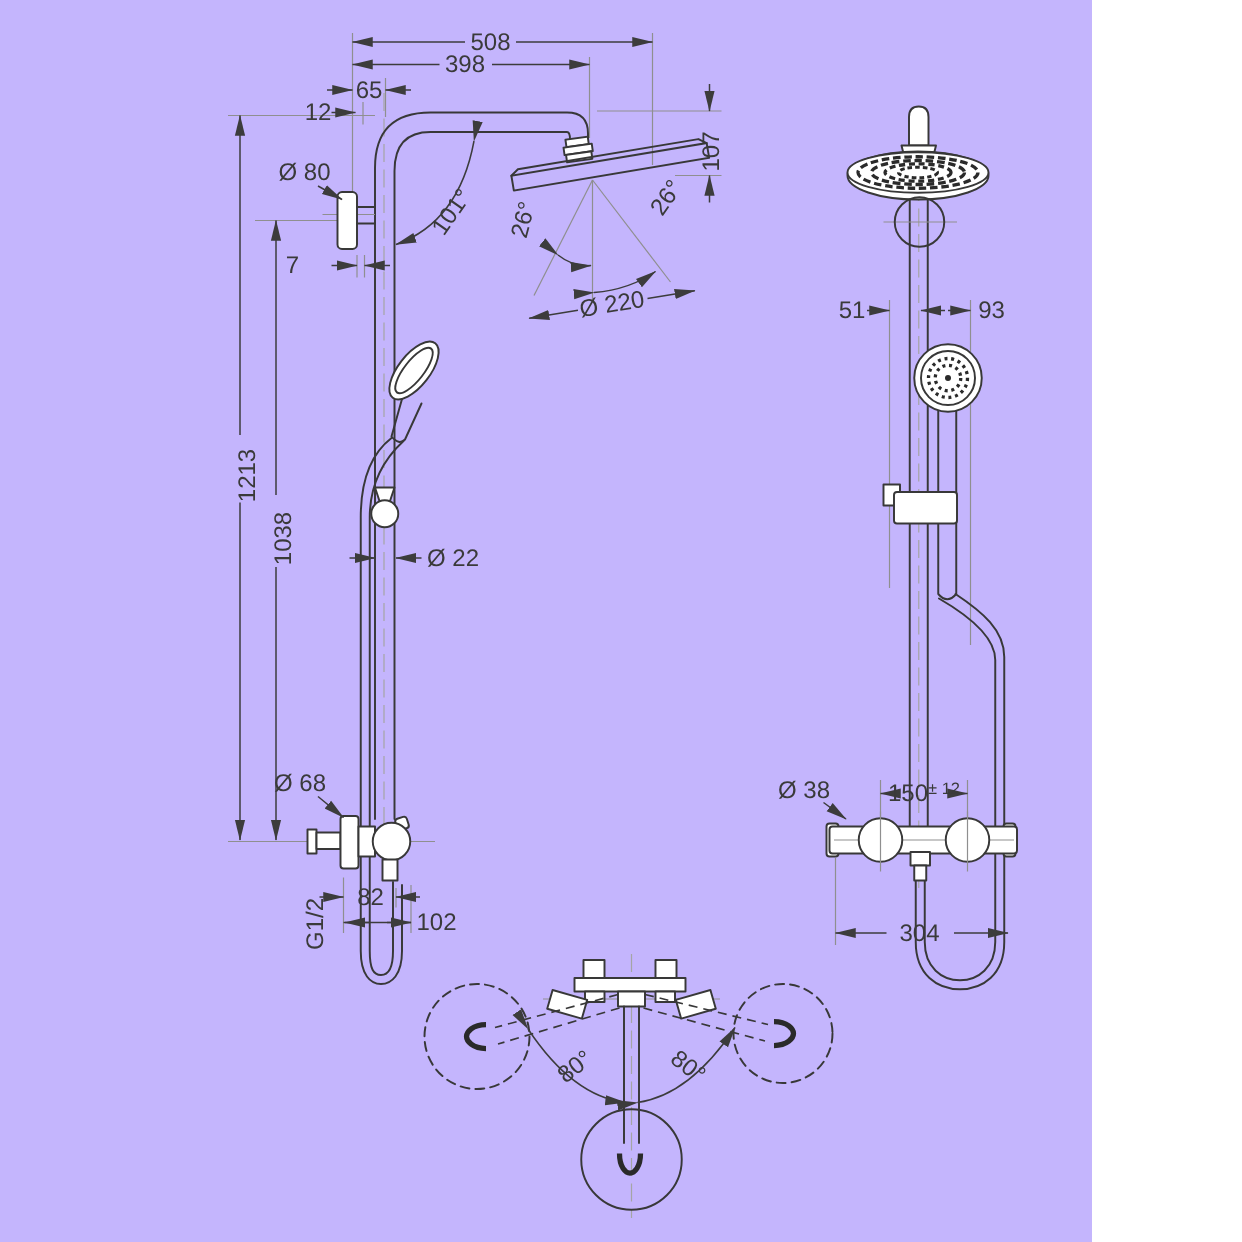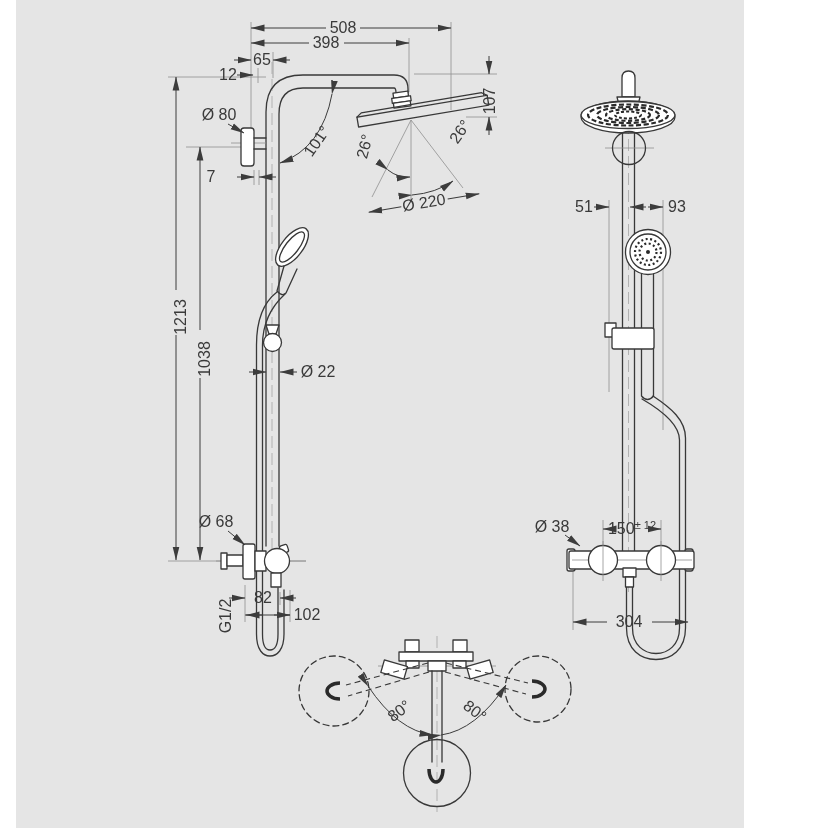--- a/index.html
+++ b/index.html
@@ -1,17 +1,17 @@
 <!DOCTYPE html>
 <html><head>
 <meta charset="utf-8">
 <style>
   html,body{margin:0;padding:0;background:#fff;}
-  .stage{position:relative;width:728px;height:828px;background:#e5e5e5;overflow:hidden;
-         font-family:"Liberation Sans", sans-serif;margin-left:16px;}
+  .stage{position:relative;width:728px;height:828px;background:#c4b5fd;overflow:hidden;
+         font-family:"Liberation Sans", sans-serif;}
   svg{display:block;}
   .ln{stroke:#383838;stroke-width:1.3;fill:none;stroke-linecap:round;stroke-linejoin:round;}
   .lnf{stroke:#383838;stroke-width:1.3;fill:#ffffff;stroke-linejoin:round;}
   .dim{stroke:#3c3c3c;stroke-width:1;fill:none;}
   .thin{stroke:#8f8f8f;stroke-width:0.8;fill:none;}
   .cl{stroke:#a5a5a5;stroke-width:0.8;fill:none;stroke-dasharray:12 5;}
   .dash{stroke:#383838;stroke-width:1.1;fill:none;stroke-dasharray:6 4;}
   .tex{stroke:#2a2a2a;fill:none;}
   .t{font-family:"Liberation Sans", sans-serif;font-size:16px;fill:#3a3a3a;text-anchor:middle;}
   .ts{font-size:11px;}

